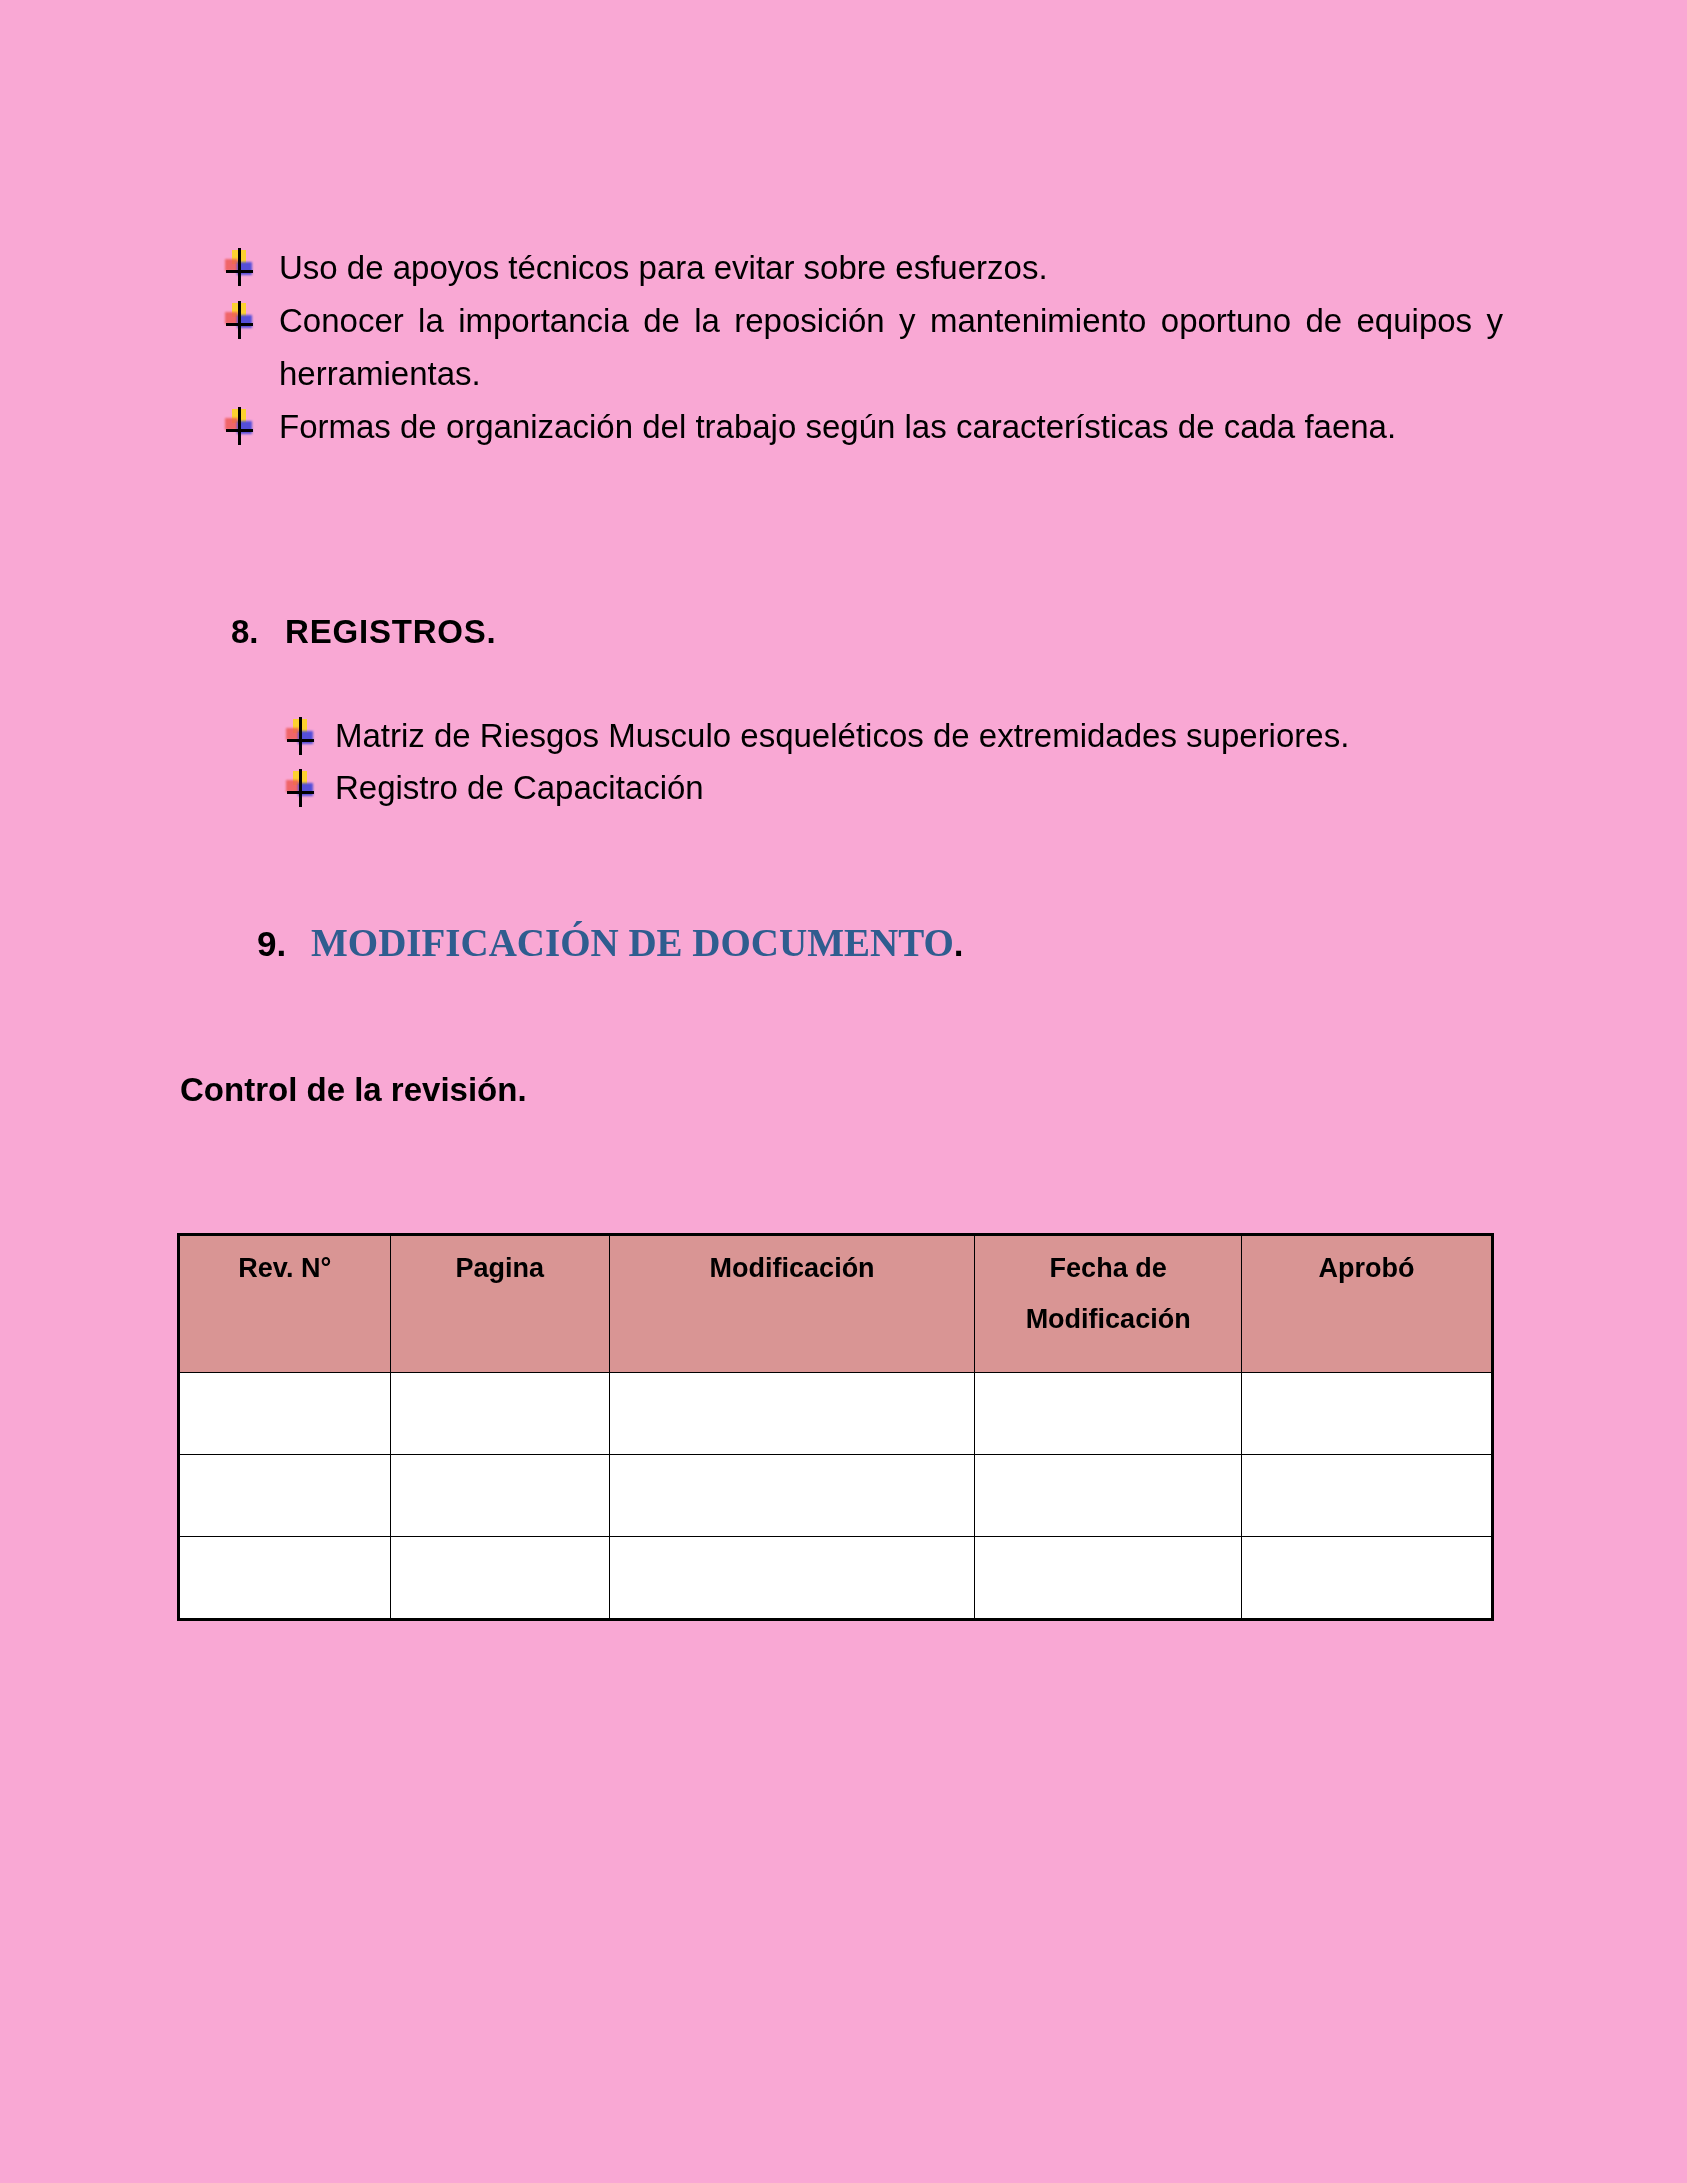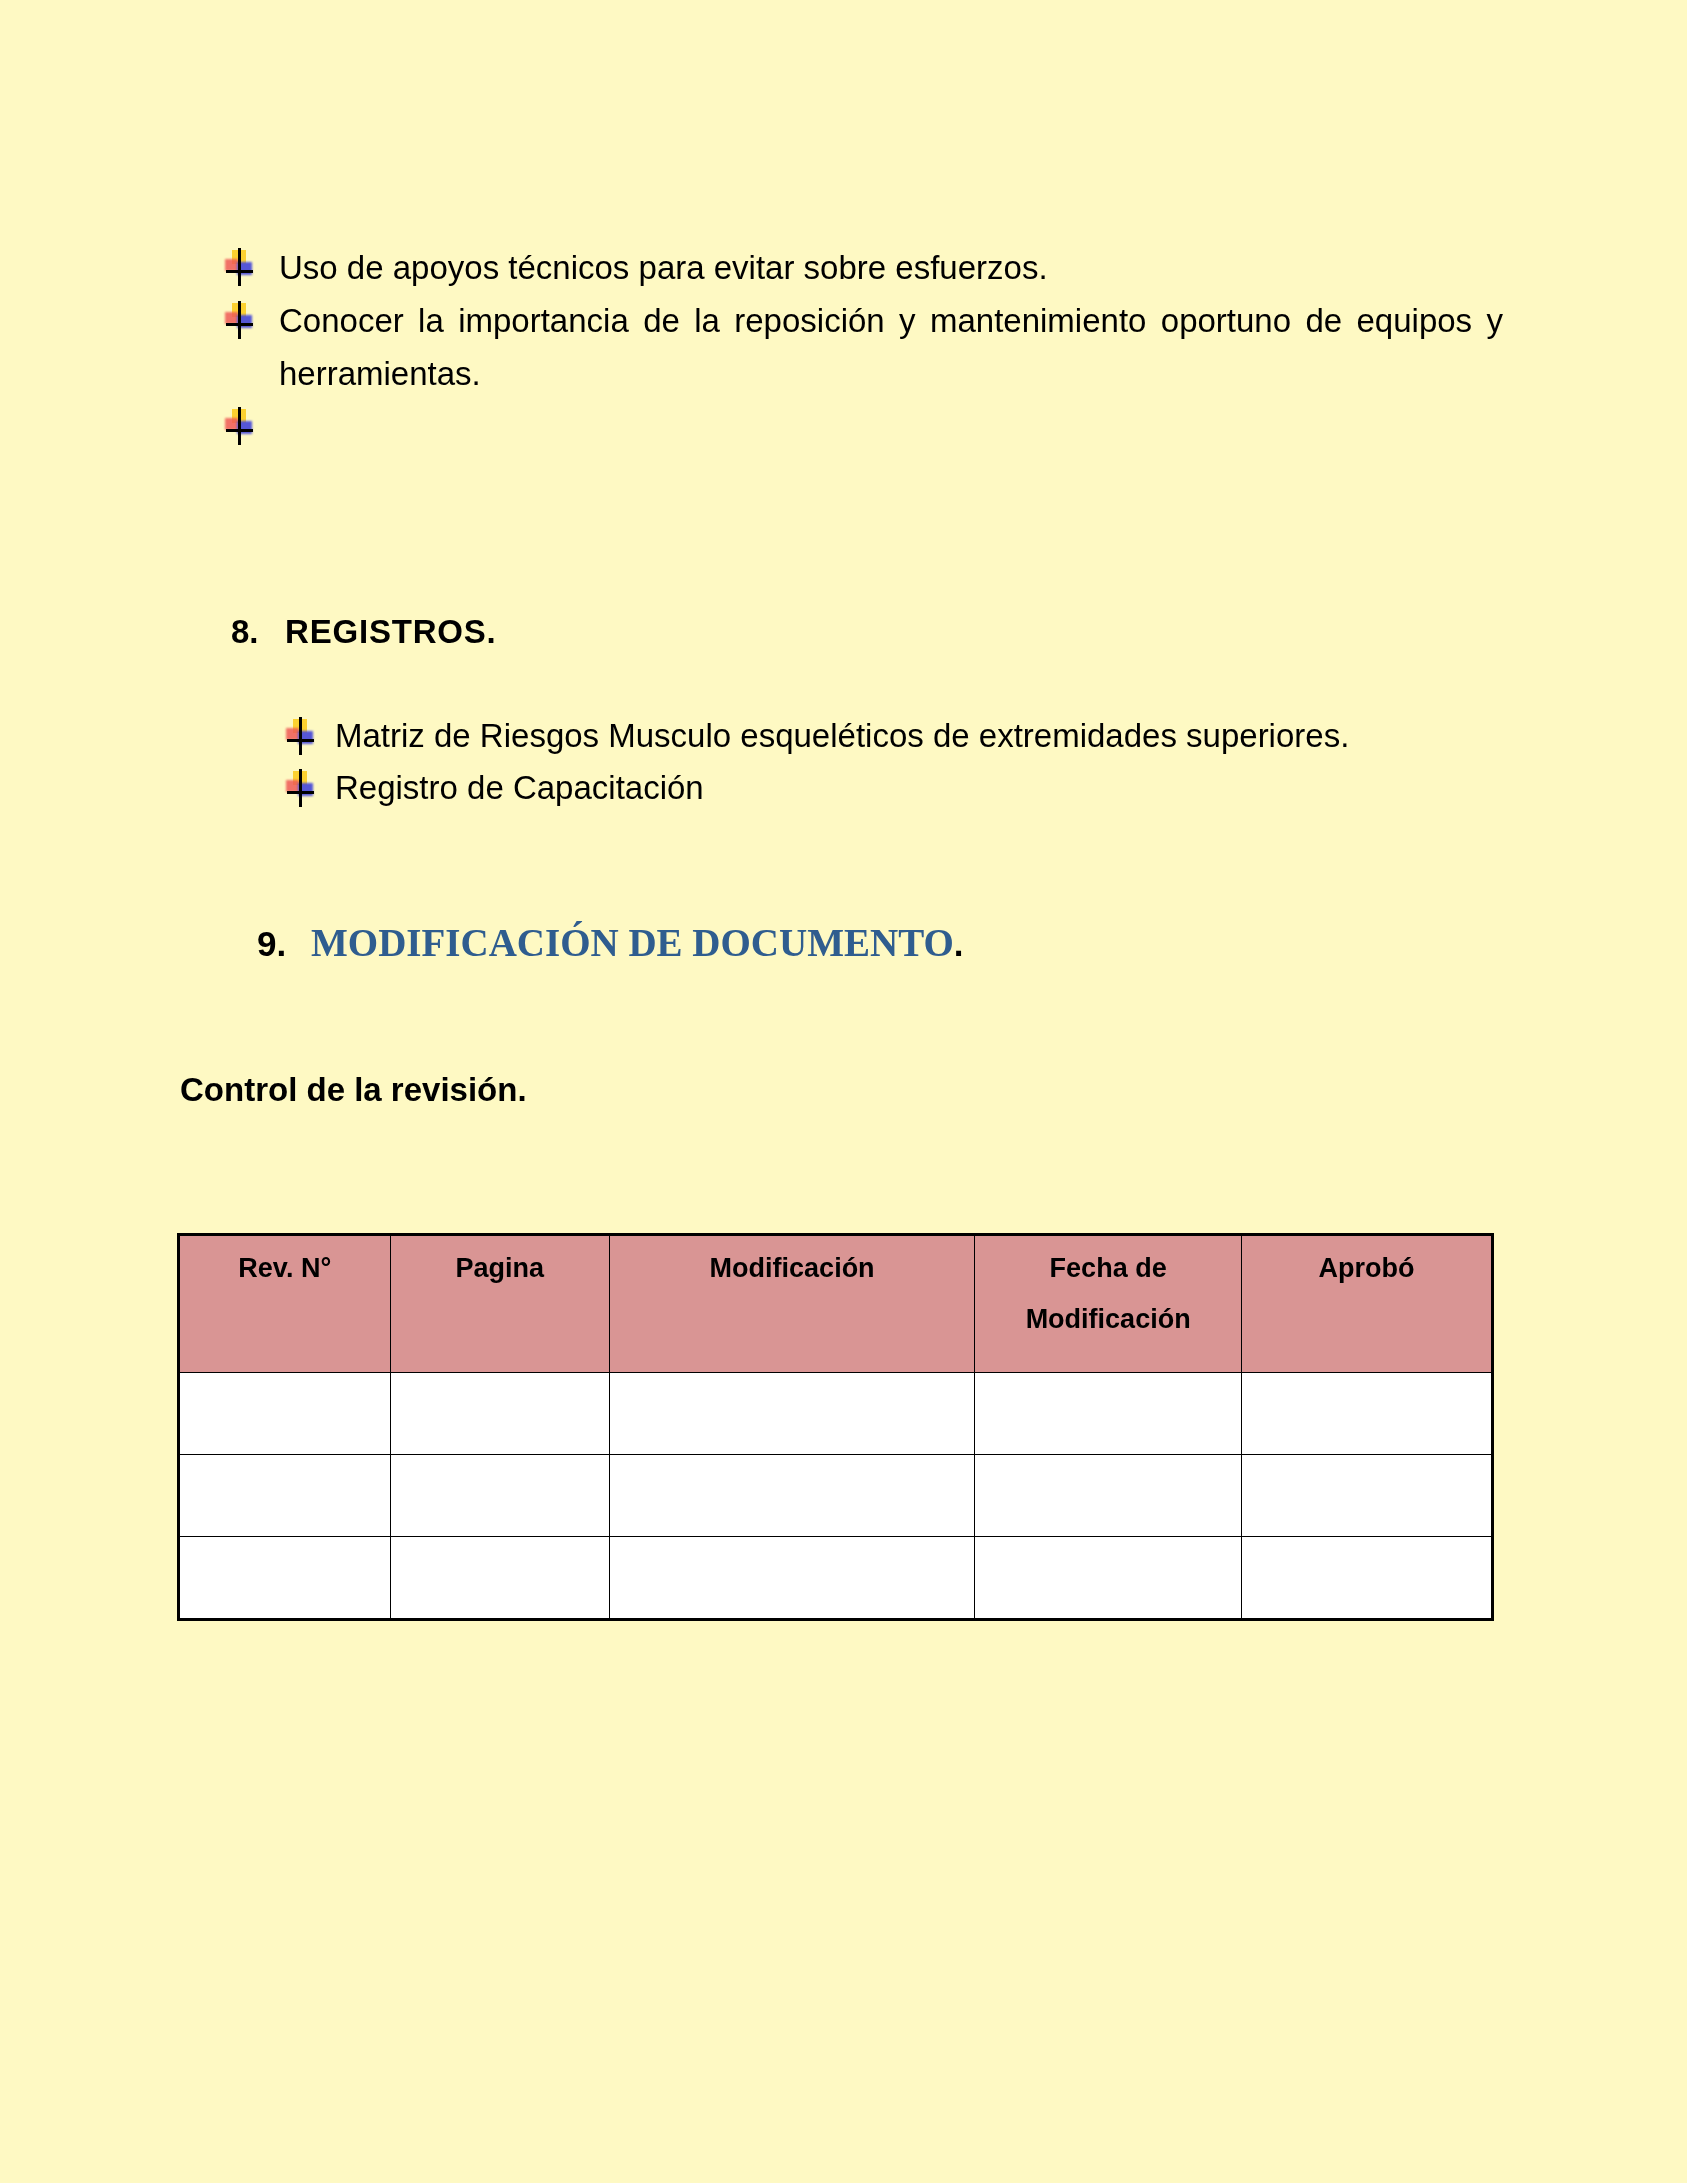--- a/index.html
+++ b/index.html
@@ -3,21 +3,21 @@
 <meta charset="utf-8">
 <style>
   html,body{margin:0;padding:0;}
   body{
     width:1687px;height:2183px;
     background:#ffffff;
     font-family:"Liberation Sans", sans-serif;
     color:#000;
     -webkit-font-smoothing:antialiased;
   }
-  .page{position:relative;width:1687px;height:2183px;overflow:hidden;background:#fef9c3;}
+  .page{position:relative;width:1687px;height:2183px;overflow:hidden;background:#f9a8d4;}
 
   
   .blist{position:absolute;list-style:none;margin:0;padding:0;}
   .blist li{position:relative;line-height:53px;font-size:33px;}
   .blist.l1{left:225px;right:184px;top:241px;}
   .blist.l1 li{padding-left:54px;text-align:justify;}
   .blist.l2{left:286px;top:710px;right:148px;}
   .blist.l2 li{padding-left:49px;line-height:52px;}
 
   
@@ -89,20 +89,21 @@
       <span>Conocer la importancia de la reposición y mantenimiento oportuno de equipos y herramientas.</span>
     </li>
     <li>
       <span class="mark">
         <span class="sq-y"></span>
           <span class="sq-r"></span>
           <span class="sq-b"></span>
           <span class="ln-v"></span>
           <span class="ln-h"></span>
       </span>
+      <span>Formas de organización del trabajo según las características de cada faena.</span>
     </li>
   </ul>
 
   <div class="h8">
     <span class="hnum">8.</span><span class="htitle">REGISTROS.</span>
   </div>
 
   <ul class="blist l2">
     <li>
       <span class="mark">

